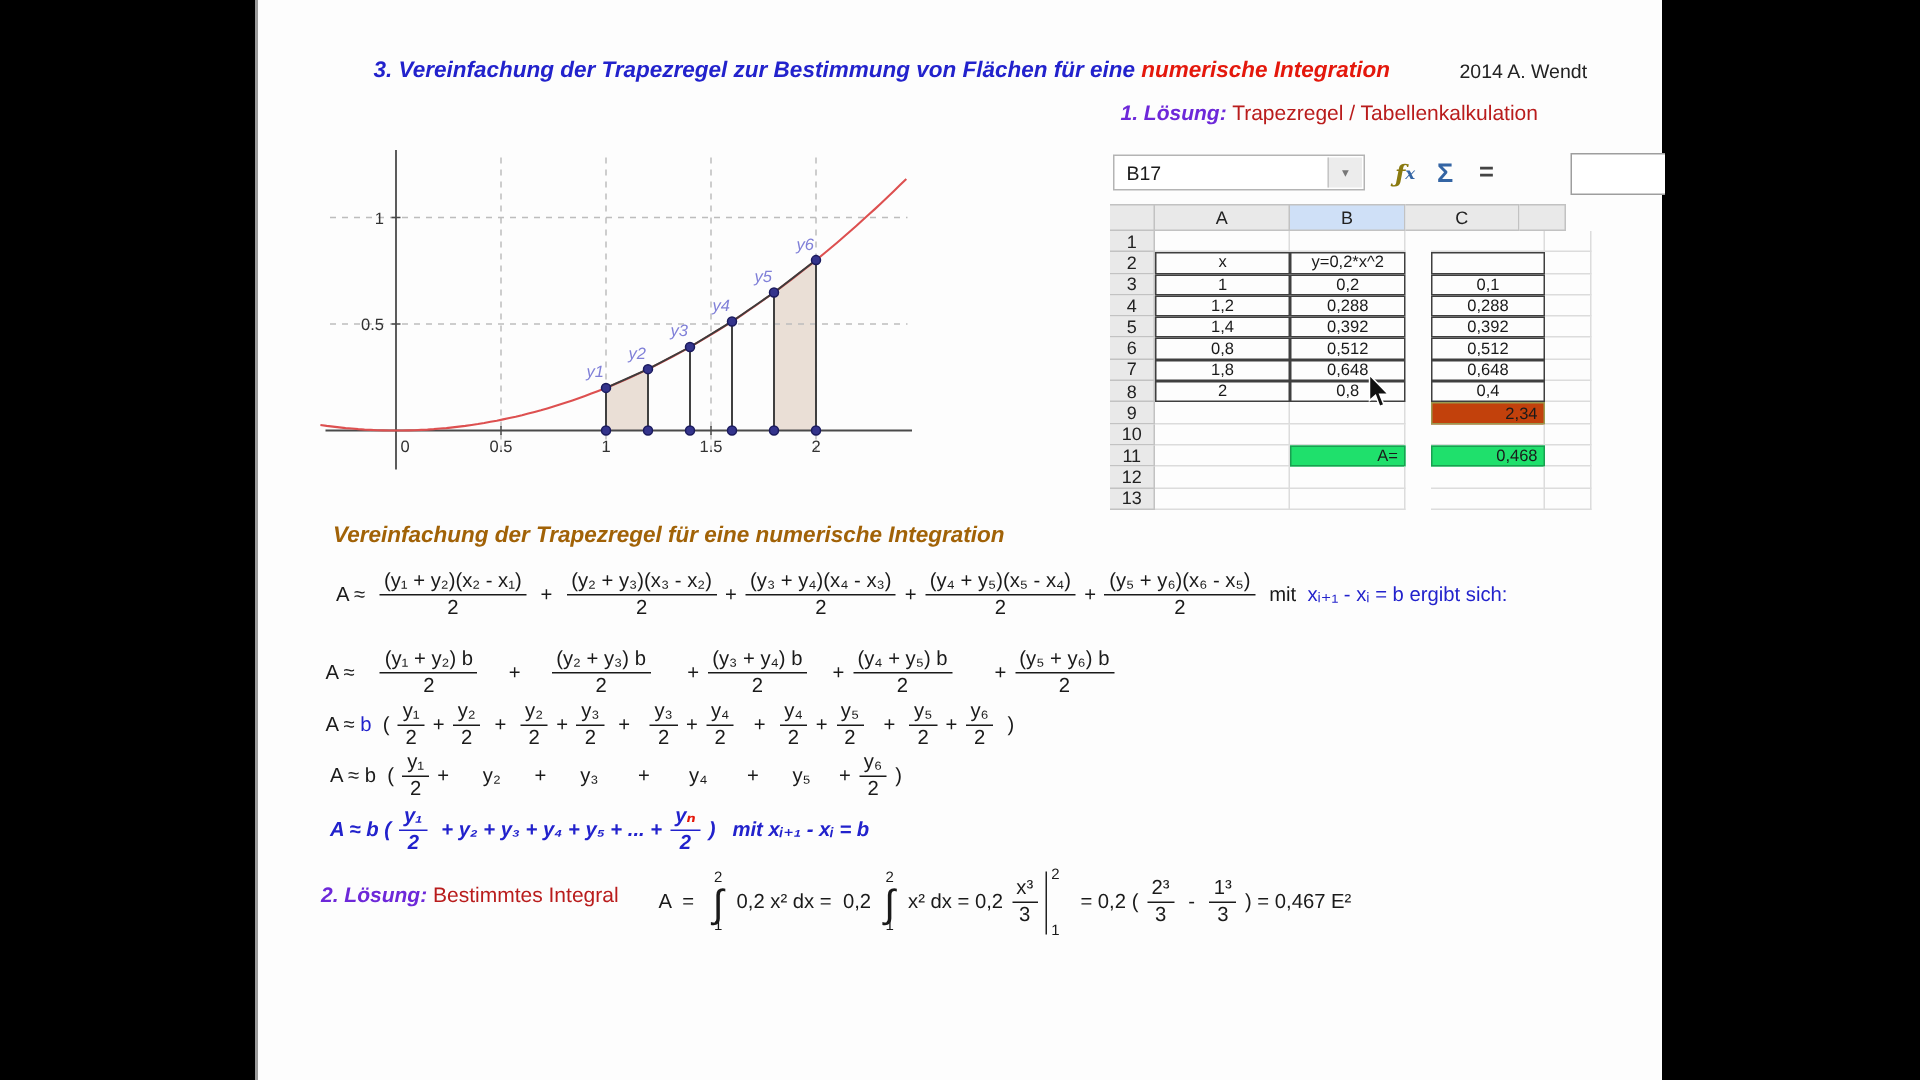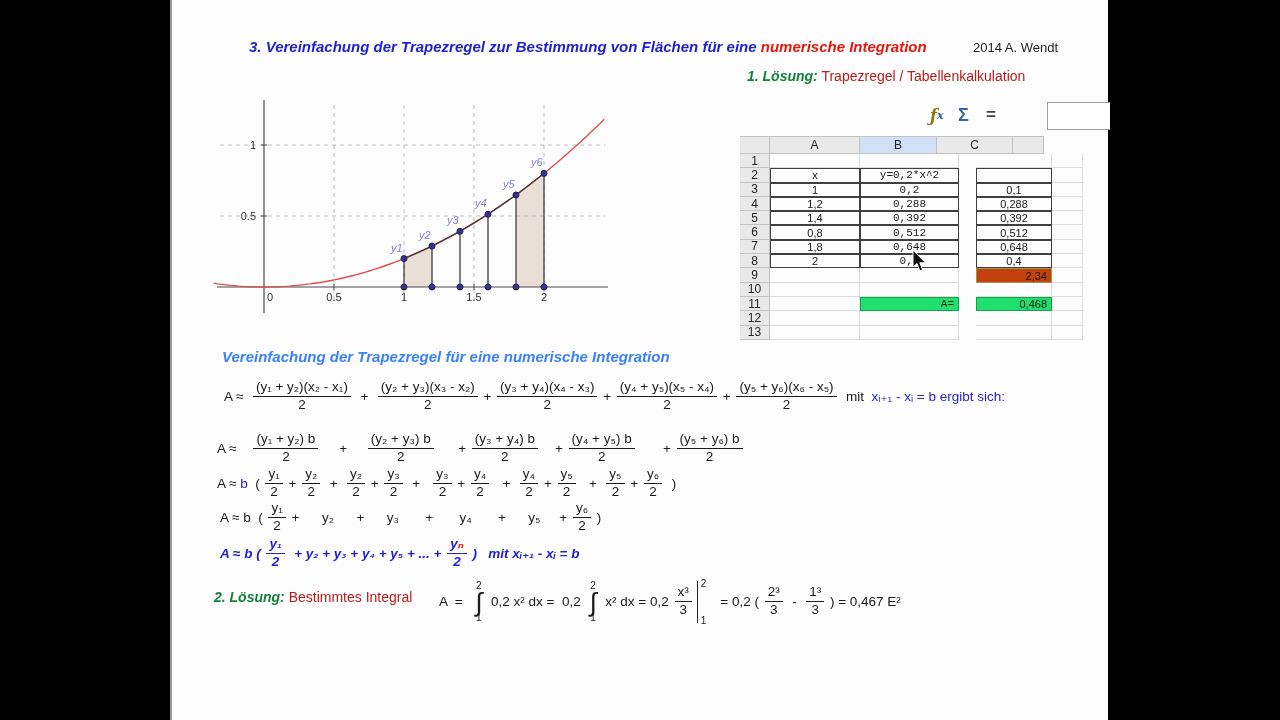--- a/index.html
+++ b/index.html
@@ -7,21 +7,21 @@
          font-family:"Liberation Sans","DejaVu Sans",sans-serif;color:#1a1a1a;}
   .content{position:absolute;left:170px;top:0;width:938px;height:720px;background:#fdfdfd;
            border-left:2px solid #9a9a9a;box-sizing:border-box;}
   .abs{position:absolute;}
 
   
   .title{font-size:15px;font-weight:bold;font-style:italic;white-space:nowrap;}
   .blue{color:#2222cc;}
   .red{color:#e4180c;}
   .credit{font-size:13px;color:#222;font-weight:normal;font-style:normal;}
-  .sol-label{font-size:14px;font-weight:bold;font-style:italic;color:#15803d;margin-top:16px;}
+  .sol-label{font-size:14px;font-weight:bold;font-style:italic;color:#6d28d9;margin-top:16px;}
   .sol-text{font-size:14px;color:#b91c1c;font-weight:normal;font-style:normal;}
 
   
   .sheet{position:absolute;left:568px;top:100px;width:370px;height:250px;overflow:hidden;}
   .toolbar{position:relative;height:34px;}
   .namebox{position:absolute;left:2px;top:3px;width:168px;height:24px;border:1px solid #b4b4b4;
            background:#fff;font-size:13px;display:flex;align-items:center;padding-left:8px;box-sizing:border-box;}
   .nb-drop{position:absolute;right:1px;top:1px;width:22px;height:20px;background:#ececec;
            border-left:1px solid #c5c5c5;display:flex;align-items:center;justify-content:center;
            color:#777;font-size:9px;}
@@ -36,32 +36,32 @@
   .hdr-row{position:absolute;left:0;top:36px;height:18px;display:flex;font-size:12px;color:#222;}
   .hdr{background:#e9e9e9;border-right:1px solid #c2c2c2;border-top:1px solid #c2c2c2;
        border-bottom:1px solid #c2c2c2;display:flex;align-items:center;justify-content:center;box-sizing:border-box;}
   .hdr.sel{background:#cfe0f7;}
   .sheet-grid{position:absolute;left:0;top:54px;}
   .sheet-row{display:flex;height:14.3px;}
   .cell{display:flex;align-items:center;justify-content:center;font-size:11px;box-sizing:border-box;
         border-right:1px solid #dcdcdc;border-bottom:1px solid #dcdcdc;overflow:hidden;}
   .rn{width:30px;background:#e9e9e9;border-right:1px solid #c2c2c2;border-bottom:1px solid #c2c2c2;
       font-size:12px;color:#222;}
-  .ca{width:90px;} .cb{width:99px;font-family:Liberation Mono, monospace;} .cc{width:76px;margin-left:17px;} .cd{width:31px;}
+  .ca{width:90px;} .cb{width:77px;} .cc{width:76px;margin-left:17px;} .cd{width:31px;}
   .cell.boxed{border:1px solid #3f3f3f;}
   .cell.yellow{background:#c2410c;border:1px solid #9a9a50;}
   .cell.green{background:#1fe06c;border:1px solid #18a050;}
   .cell.ar{justify-content:flex-end;padding-right:4px;}
 
   
   .cursor{pointer-events:none;}
 
   
   .fline{font-size:13.5px;white-space:pre;color:#1a1a1a;}
-  .fheading{font-size:15px;font-weight:bold;font-style:italic;color:#3b82f6;}
+  .fheading{font-size:15px;font-weight:bold;font-style:italic;color:#a16207;}
   .blue-bold{color:#2222cc;font-weight:bold;font-style:italic;}
   .frac{display:inline-block;text-align:center;vertical-align:-0.62em;margin:0 2px;line-height:1.18;}
   .frac .num{display:block;border-bottom:1px solid currentColor;padding:0 3px 1px;}
   .frac .den{display:block;}
   .intg{display:inline-flex;flex-direction:column;align-items:center;vertical-align:middle;
         line-height:1;margin:0 5px;}
   .intg .lim{font-size:10px;}
   .intg .glyph{font-size:26px;line-height:0.85;font-weight:normal;}
   .evalbar{display:inline-block;position:relative;width:15px;height:42px;vertical-align:middle;
            border-left:1px solid #222;margin-left:3px;}
@@ -134,20 +134,24 @@
         <circle cx="304" cy="99.984" r="3" fill="#34348c" stroke="#1b1b5e"></circle>
         <text x="291" y="92.984" class="ptlbl">y5</text>
         <line x1="332" y1="192" x2="332" y2="78.39999999999999" stroke="#3c3c3c" stroke-width="1.3"></line>
         <circle cx="332" cy="192" r="3" fill="#34348c" stroke="#1b1b5e"></circle>
         <circle cx="332" cy="78.39999999999999" r="3" fill="#34348c" stroke="#1b1b5e"></circle>
         <text x="319" y="71.39999999999999" class="ptlbl">y6</text>
       </svg>
 
     <div class="sheet">
       <div class="toolbar">
+        <div class="namebox">
+          <span>B17</span>
+          <span class="nb-drop">▾</span>
+        </div>
         <div class="tb-icon icon-fx">
             <span>ƒ</span>
             <span class="fxx">x</span>
           </div>
         <div class="tb-icon icon-sum">Σ</div>
         <div class="tb-icon icon-eq">=</div>
         <div class="formulabox"></div>
       </div>
       <div class="hdr-row">
         <div class="hdr" style="width:30px;"></div>

